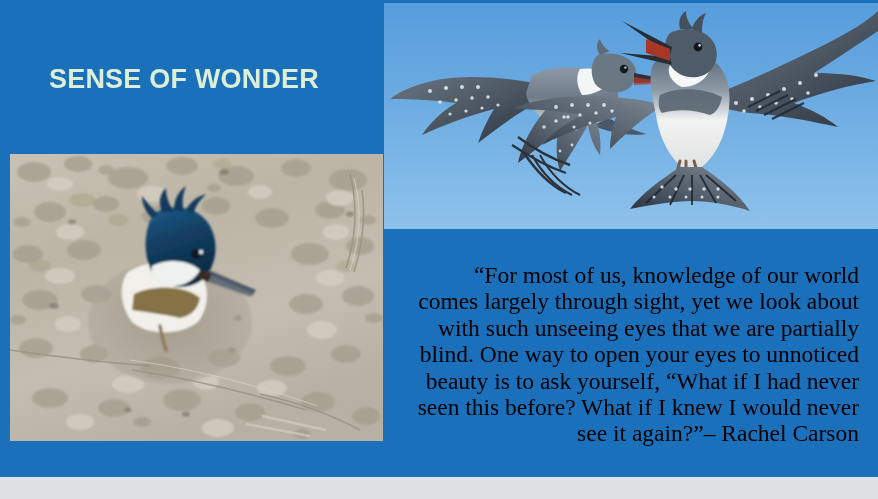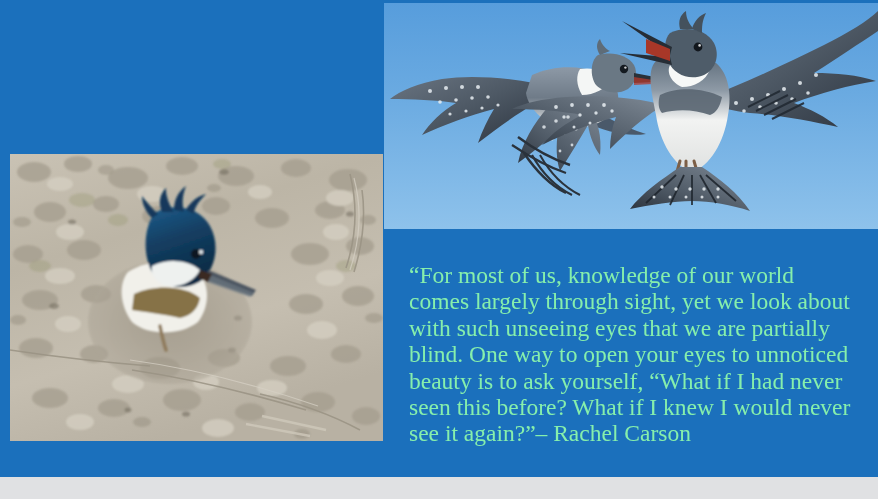--- a/index.html
+++ b/index.html
@@ -43,22 +43,22 @@
   }
   
   #quote-block {
     position: absolute;
     left: 409px;
     top: 262px;
     width: 450px;
     font-family: "Liberation Serif", serif;
     font-size: 23.5px;
     line-height: 26.4px;
-    color: #86efac;
-    text-align: left;
+    color: #000000;
+    text-align: right;
   }
   
   #photo-flight {
     position: absolute;
     left: 384px;
     top: 3px;
     width: 494px;
     height: 226px;
     overflow: hidden;
     background: linear-gradient(180deg, #5ba0dd 0%, #6aaae1 38%, #7cb6e6 70%, #8cc0ea 100%);
@@ -87,20 +87,21 @@
     background: #e0e1e3;
   }
 </style>
 </head>
 <body>
 
 <div id="slide-root">
 
   <div id="slide-canvas">
 
+    <div id="slide-title">SENSE OF WONDER</div>
 
     <div id="photo-flight">
       <svg viewBox="0 0 494 226" preserveAspectRatio="none" aria-hidden="true">
         <defs>
           <linearGradient id="skyGrad" x1="0" y1="0" x2="0" y2="1">
             <stop offset="0" stop-color="#579ddc"></stop>
             <stop offset="0.40" stop-color="#6aaae1"></stop>
             <stop offset="0.75" stop-color="#7fb8e7"></stop>
             <stop offset="1" stop-color="#8ec2eb"></stop>
           </linearGradient>

